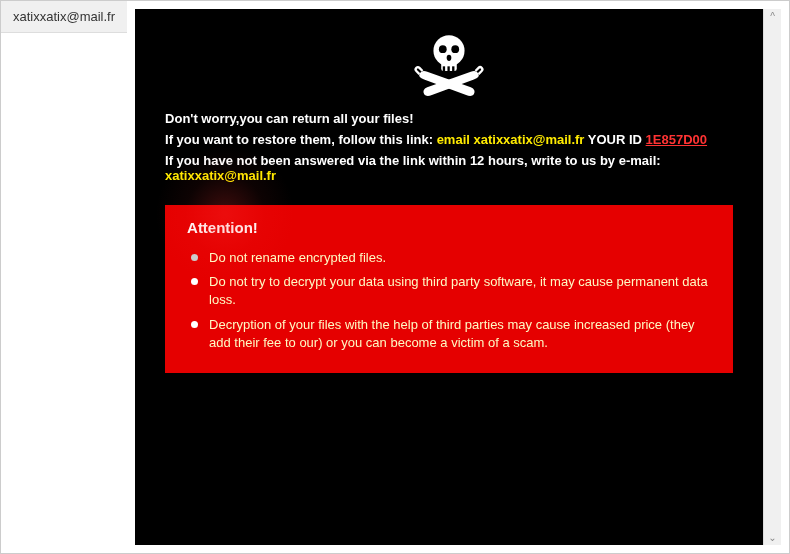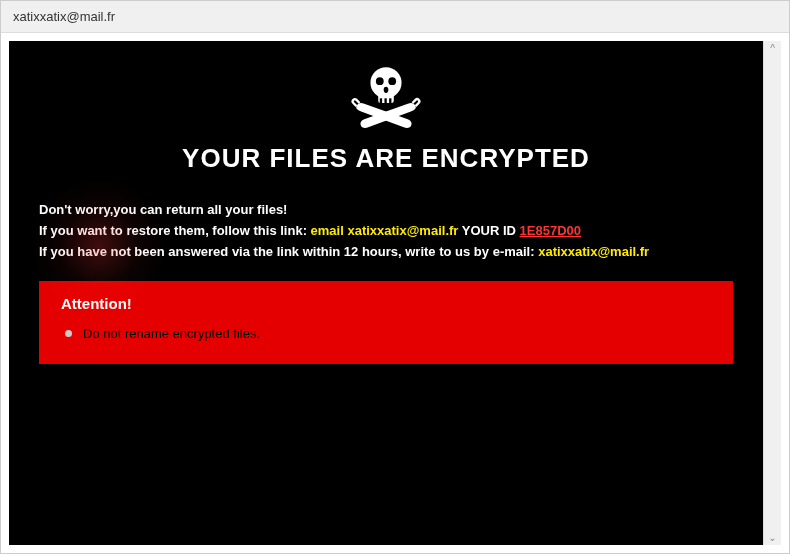--- a/index.html
+++ b/index.html
@@ -12,21 +12,20 @@
       background: #fff;
       width: 790px;
       height: 554px;
       overflow: hidden;
       border: 1px solid #ccc;
     }
     .window {
       width: 100%;
       height: 100%;
       display: flex;
-      flex-direction: column;
     }
     .titlebar {
       height: 32px;
       background: #f0f0f0;
       border-bottom: 1px solid #ddd;
       display: flex;
       align-items: center;
       padding: 0 12px;
       font-size: 13px;
       color: #333;
@@ -102,21 +101,21 @@
       font-size: 15px;
       font-weight: bold;
       color: #fff;
       margin-bottom: 10px;
     }
     .attention-list {
       list-style: none;
     }
     .attention-list li {
       font-size: 13px;
-      color: #000000;
+      color: #fef9c3;
       padding: 3px 0 3px 22px;
       position: relative;
       line-height: 1.4;
     }
     .attention-list li::before {
       content: '';
       position: absolute;
       left: 4px;
       top: 8px;
       width: 7px;
@@ -170,38 +169,39 @@
         <ellipse cx="50" cy="37" rx="3" ry="4" fill="black"></ellipse>
         <rect x="42" y="48" width="3" height="6" fill="black"></rect>
         <rect x="48" y="48" width="3" height="6" fill="black"></rect>
         <rect x="54" y="48" width="3" height="6" fill="black"></rect>
         <path d="M 12 58 Q 15 52 22 55 L 78 75 Q 85 78 82 84 Q 79 88 72 85 L 18 65 Q 10 62 12 58 Z"></path>
         <path d="M 88 58 Q 85 52 78 55 L 22 75 Q 15 78 18 84 Q 21 88 28 85 L 82 65 Q 90 62 88 58 Z"></path>
         <path d="M 12 58 L 8 54 Q 6 52 8 50 Q 10 48 12 50 L 16 54" stroke="white" stroke-width="3" fill="none"></path>
         <path d="M 88 58 L 92 54 Q 94 52 92 50 Q 90 48 88 50 L 84 54" stroke="white" stroke-width="3" fill="none"></path>
       </svg>
 
-      <h1 class="main-title">YOUR FILES ARE ENCRYPTED</h1>
 
       <p class="line">
         <strong>Don't worry,you can return all your files!</strong>
       </p>
 
       <p class="line bold-prefix">
         <span>If you want to restore them, follow this link: </span><span class="highlight-yellow">email xatixxatix@mail.fr</span><span>  YOUR ID </span><span class="highlight-red">1E857D00</span>
       </p>
 
       <p class="line bold-prefix">
         <span>If you have not been answered via the link within 12 hours, write to us by e-mail: </span><span class="highlight-yellow">xatixxatix@mail.fr</span>
       </p>
 
       <div class="attention-box">
         <div class="attention-title">Attention!</div>
         <ul class="attention-list">
           <li>Do not rename encrypted files.</li>
+          <li>Do not try to decrypt your data using third party software, it may cause permanent data loss.</li>
+          <li>Decryption of your files with the help of third parties may cause increased price (they add their fee to our) or you can become a victim of a scam.</li>
         </ul>
       </div>
     </div>
     <div class="scrollbar">
       <div class="scroll-arrow">^</div>
       <div class="scroll-arrow">⌄</div>
     </div>
   </div>
 </div>
 

